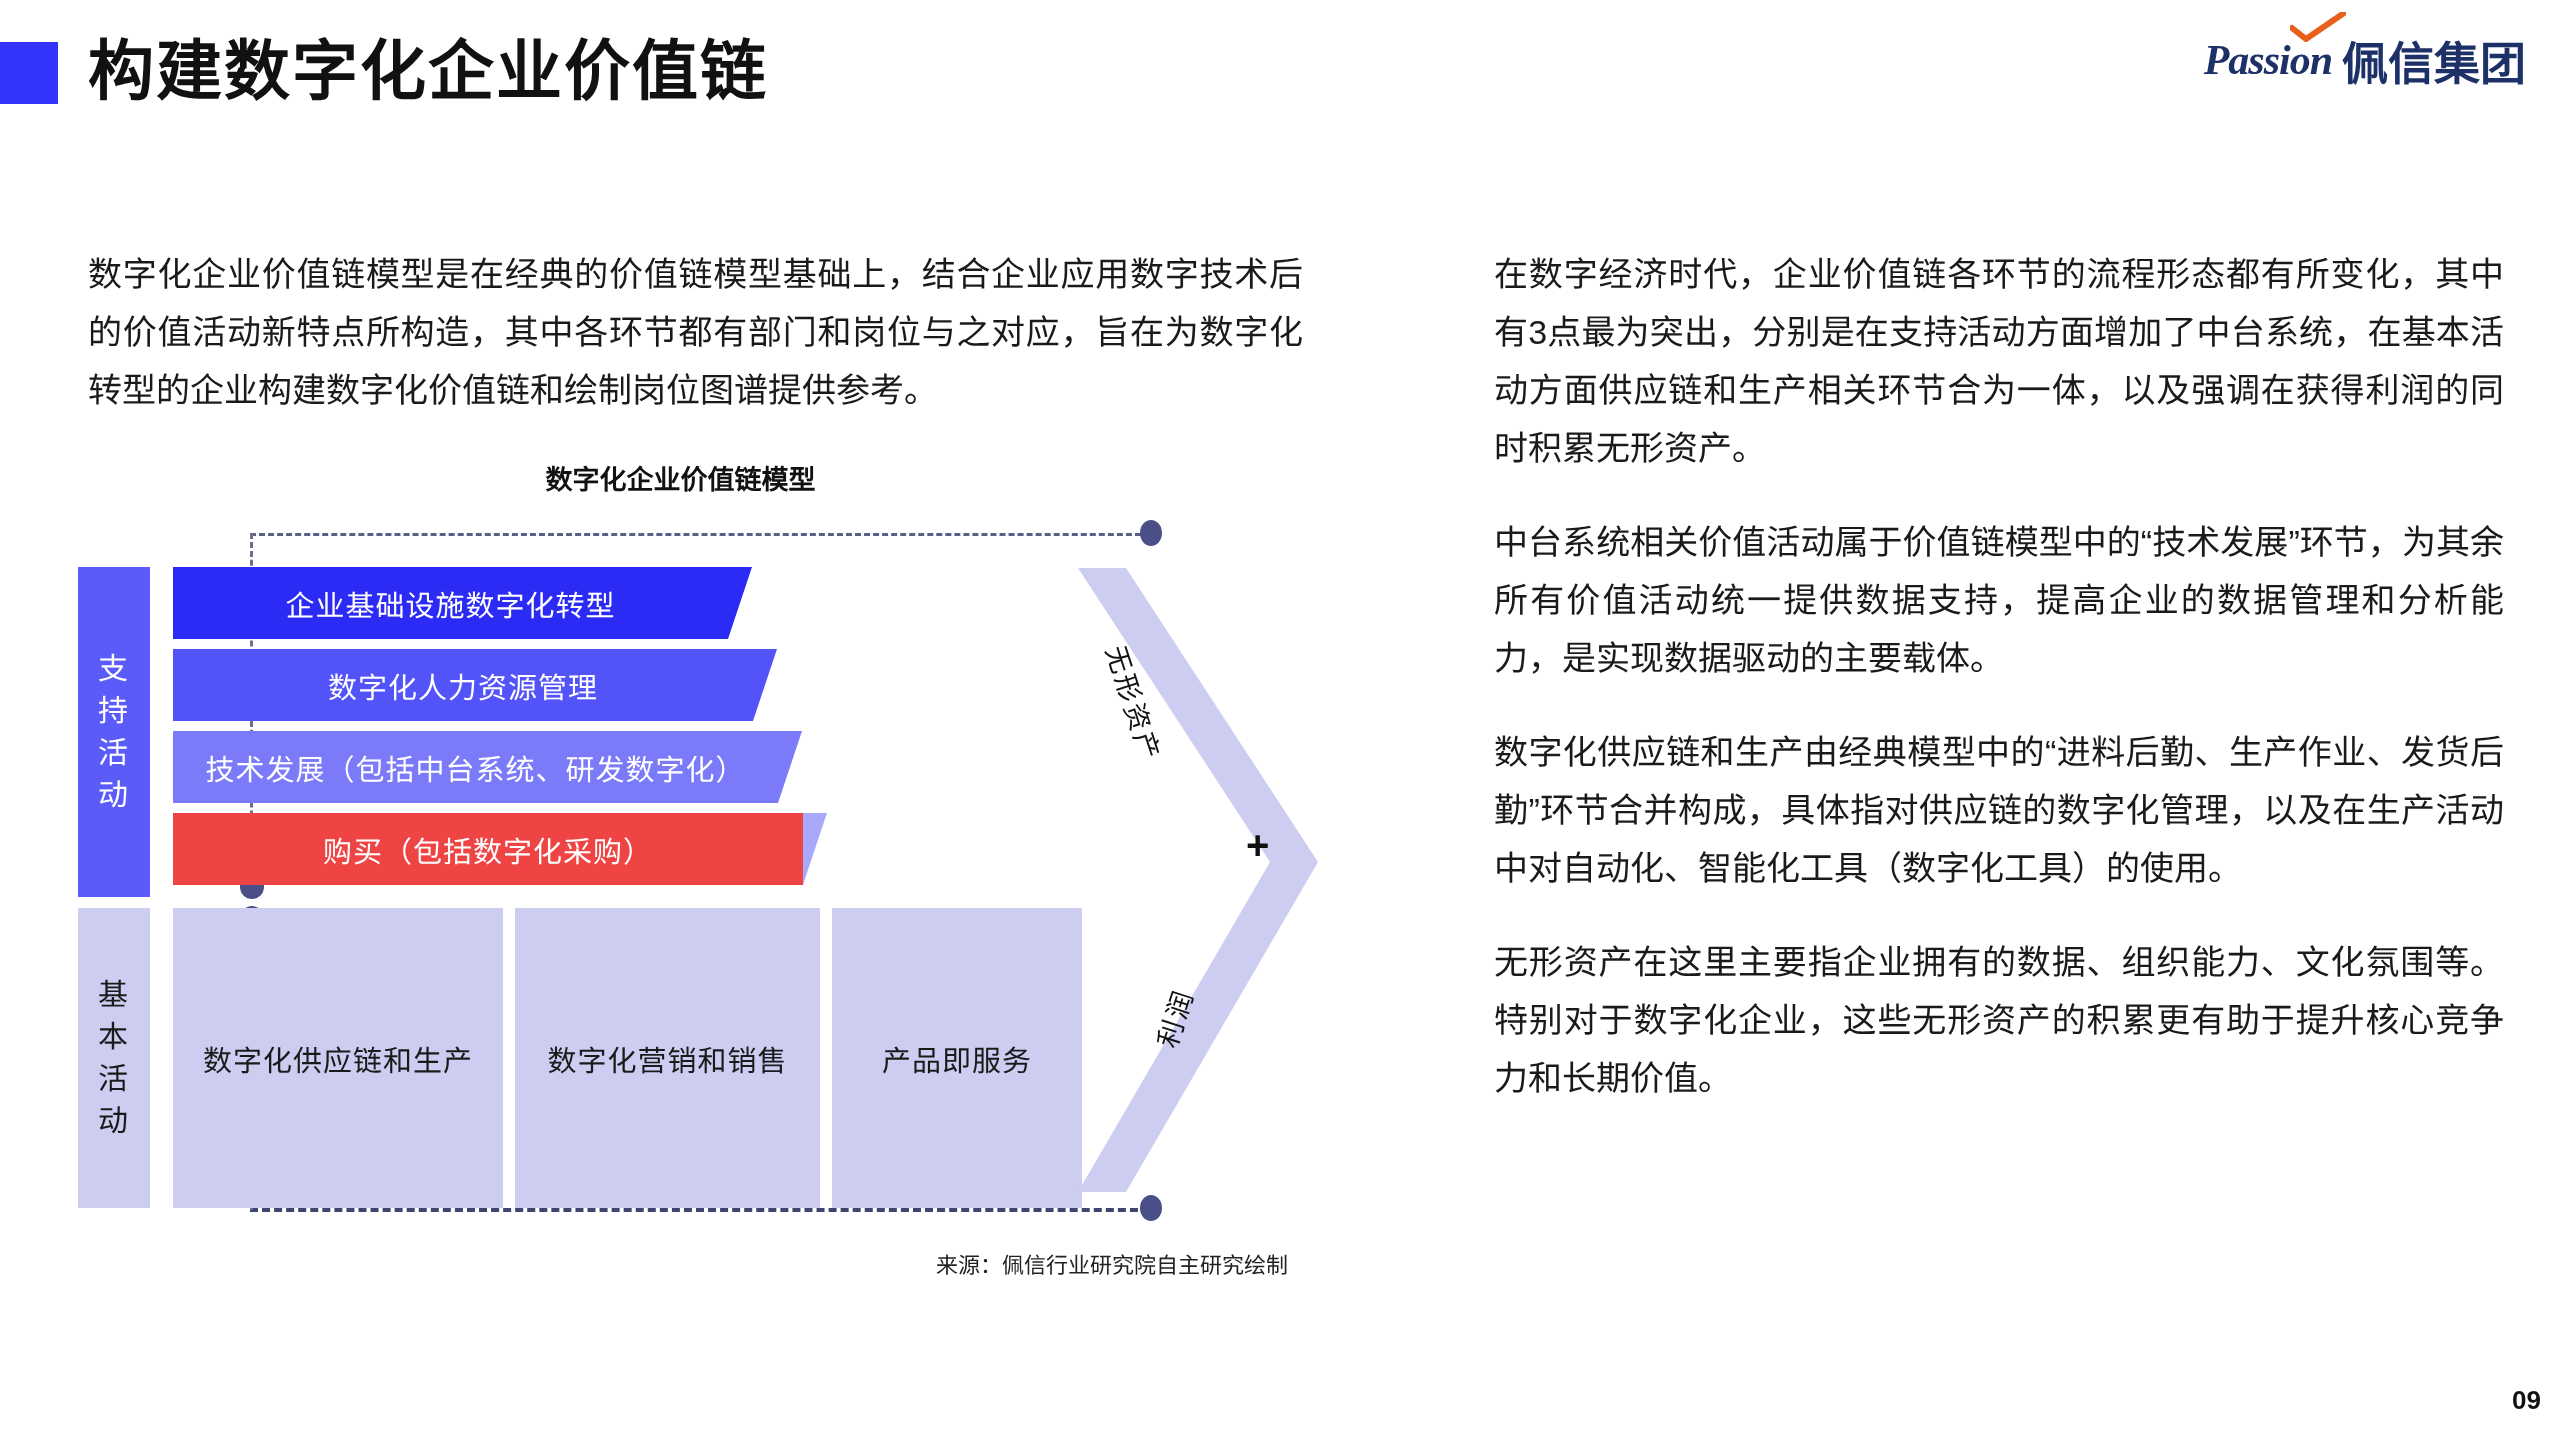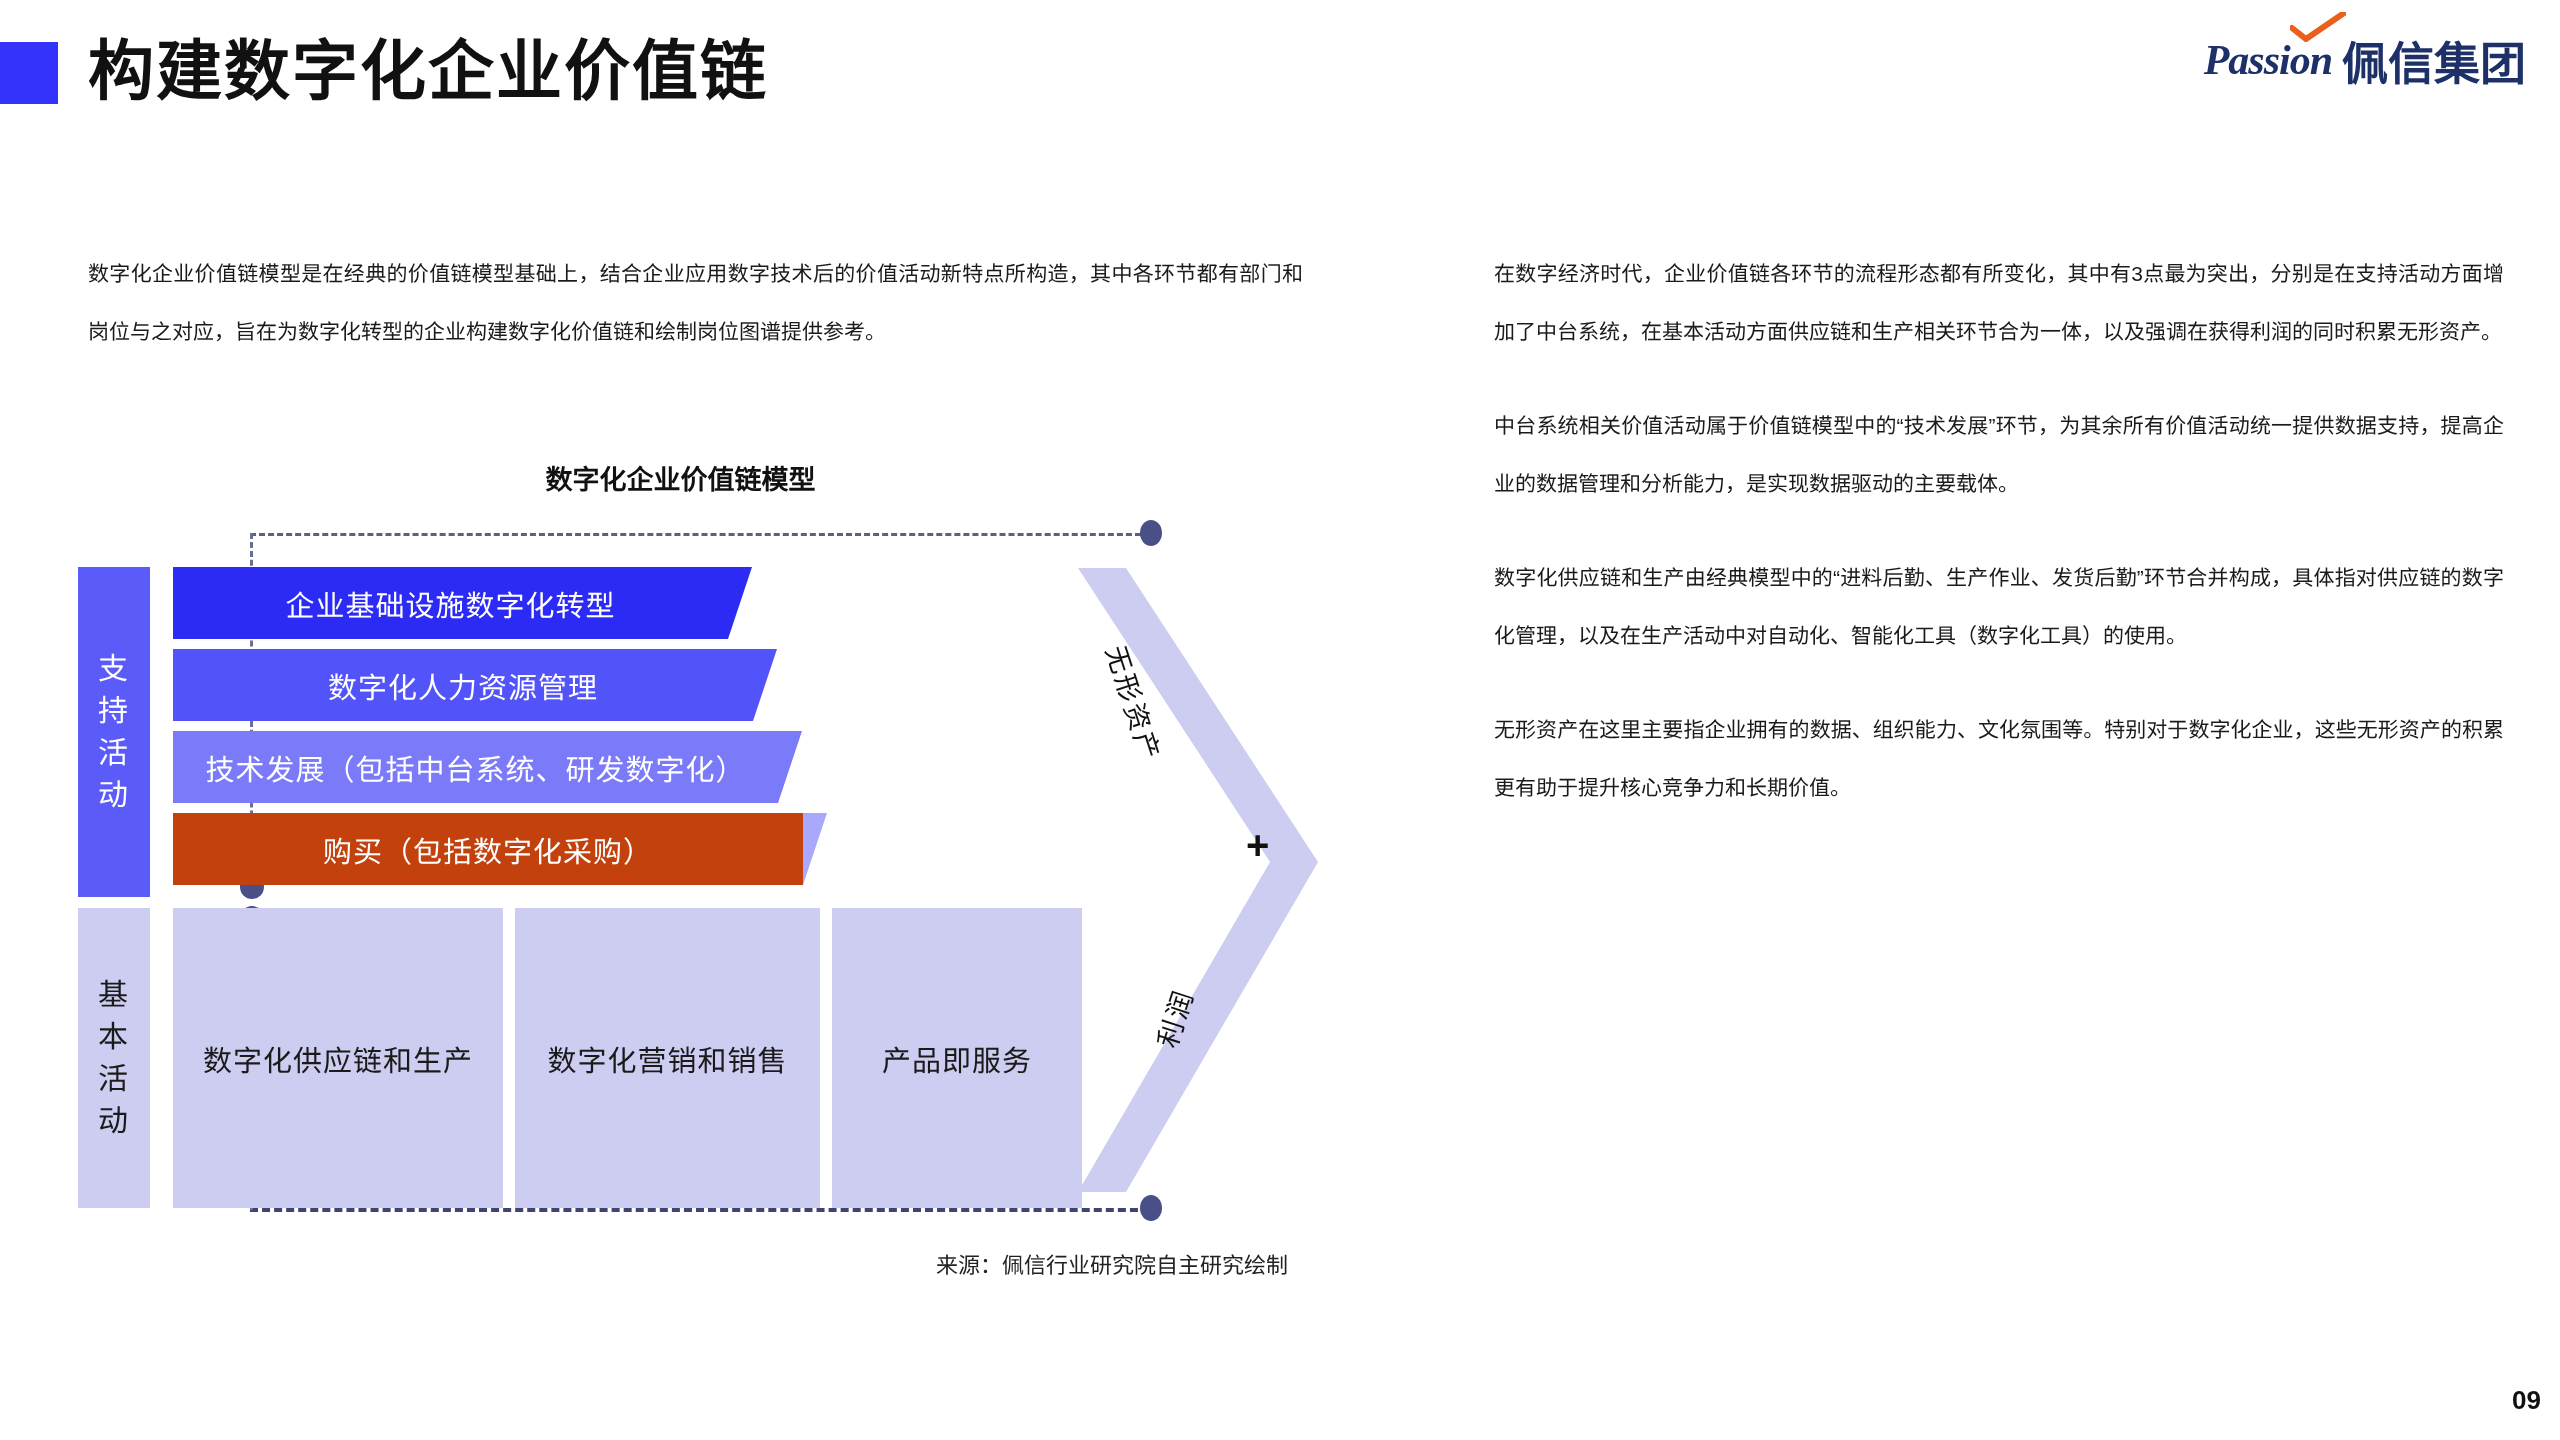--- a/index.html
+++ b/index.html
@@ -47,21 +47,21 @@
     width:56px; height:30px;
   }
   #logo-cn {
     font-size:46px; font-weight:bold; color:#1d3168;
     letter-spacing:0px;
   }
 
   
   .col-text {
     position:absolute;
-    font-size:21px; color:#1a1a1a;
+    font-size:34px; color:#1a1a1a;
     line-height:58px;
     text-align:justify;
   }
   #intro-left {
     left:88px; top:245px; width:1215px;
   }
   #col-right {
     left:1462px; top:245px; width:1010px;margin-left:32px;
   }
   #col-right p { margin-bottom:36px; }
@@ -127,21 +127,21 @@
   
   .bar {
     position:absolute; left:95px;
     display:flex; align-items:center; justify-content:center;
     color:#ffffff; font-size:29px; letter-spacing:1px;
   }
   .bar-inner { position:relative; z-index:2; }
   #bar-1 { top:47px;  height:72px; width:555px; background:#2b2bf5; }
   #bar-2 { top:129px; height:72px; width:580px; background:#5353fa;align-items:center; }
   #bar-3 { top:211px; height:72px; width:605px; background:#7b7bfa; }
-  #bar-4 { top:293px; height:72px; width:630px; background:#c2410c; }
+  #bar-4 { top:293px; height:72px; width:630px; background:#ef4444; }
   .bar::after {
     content:""; position:absolute; right:-24px; top:0;
     width:0; height:0;
     border-top:0 solid transparent;
     border-bottom:72px solid transparent;
     border-left:24px solid currentColor;
   }
   #bar-1::after { color:#2b2bf5; }
   #bar-2::after { color:#5353fa; }
   #bar-3::after { color:#7b7bfa; }

